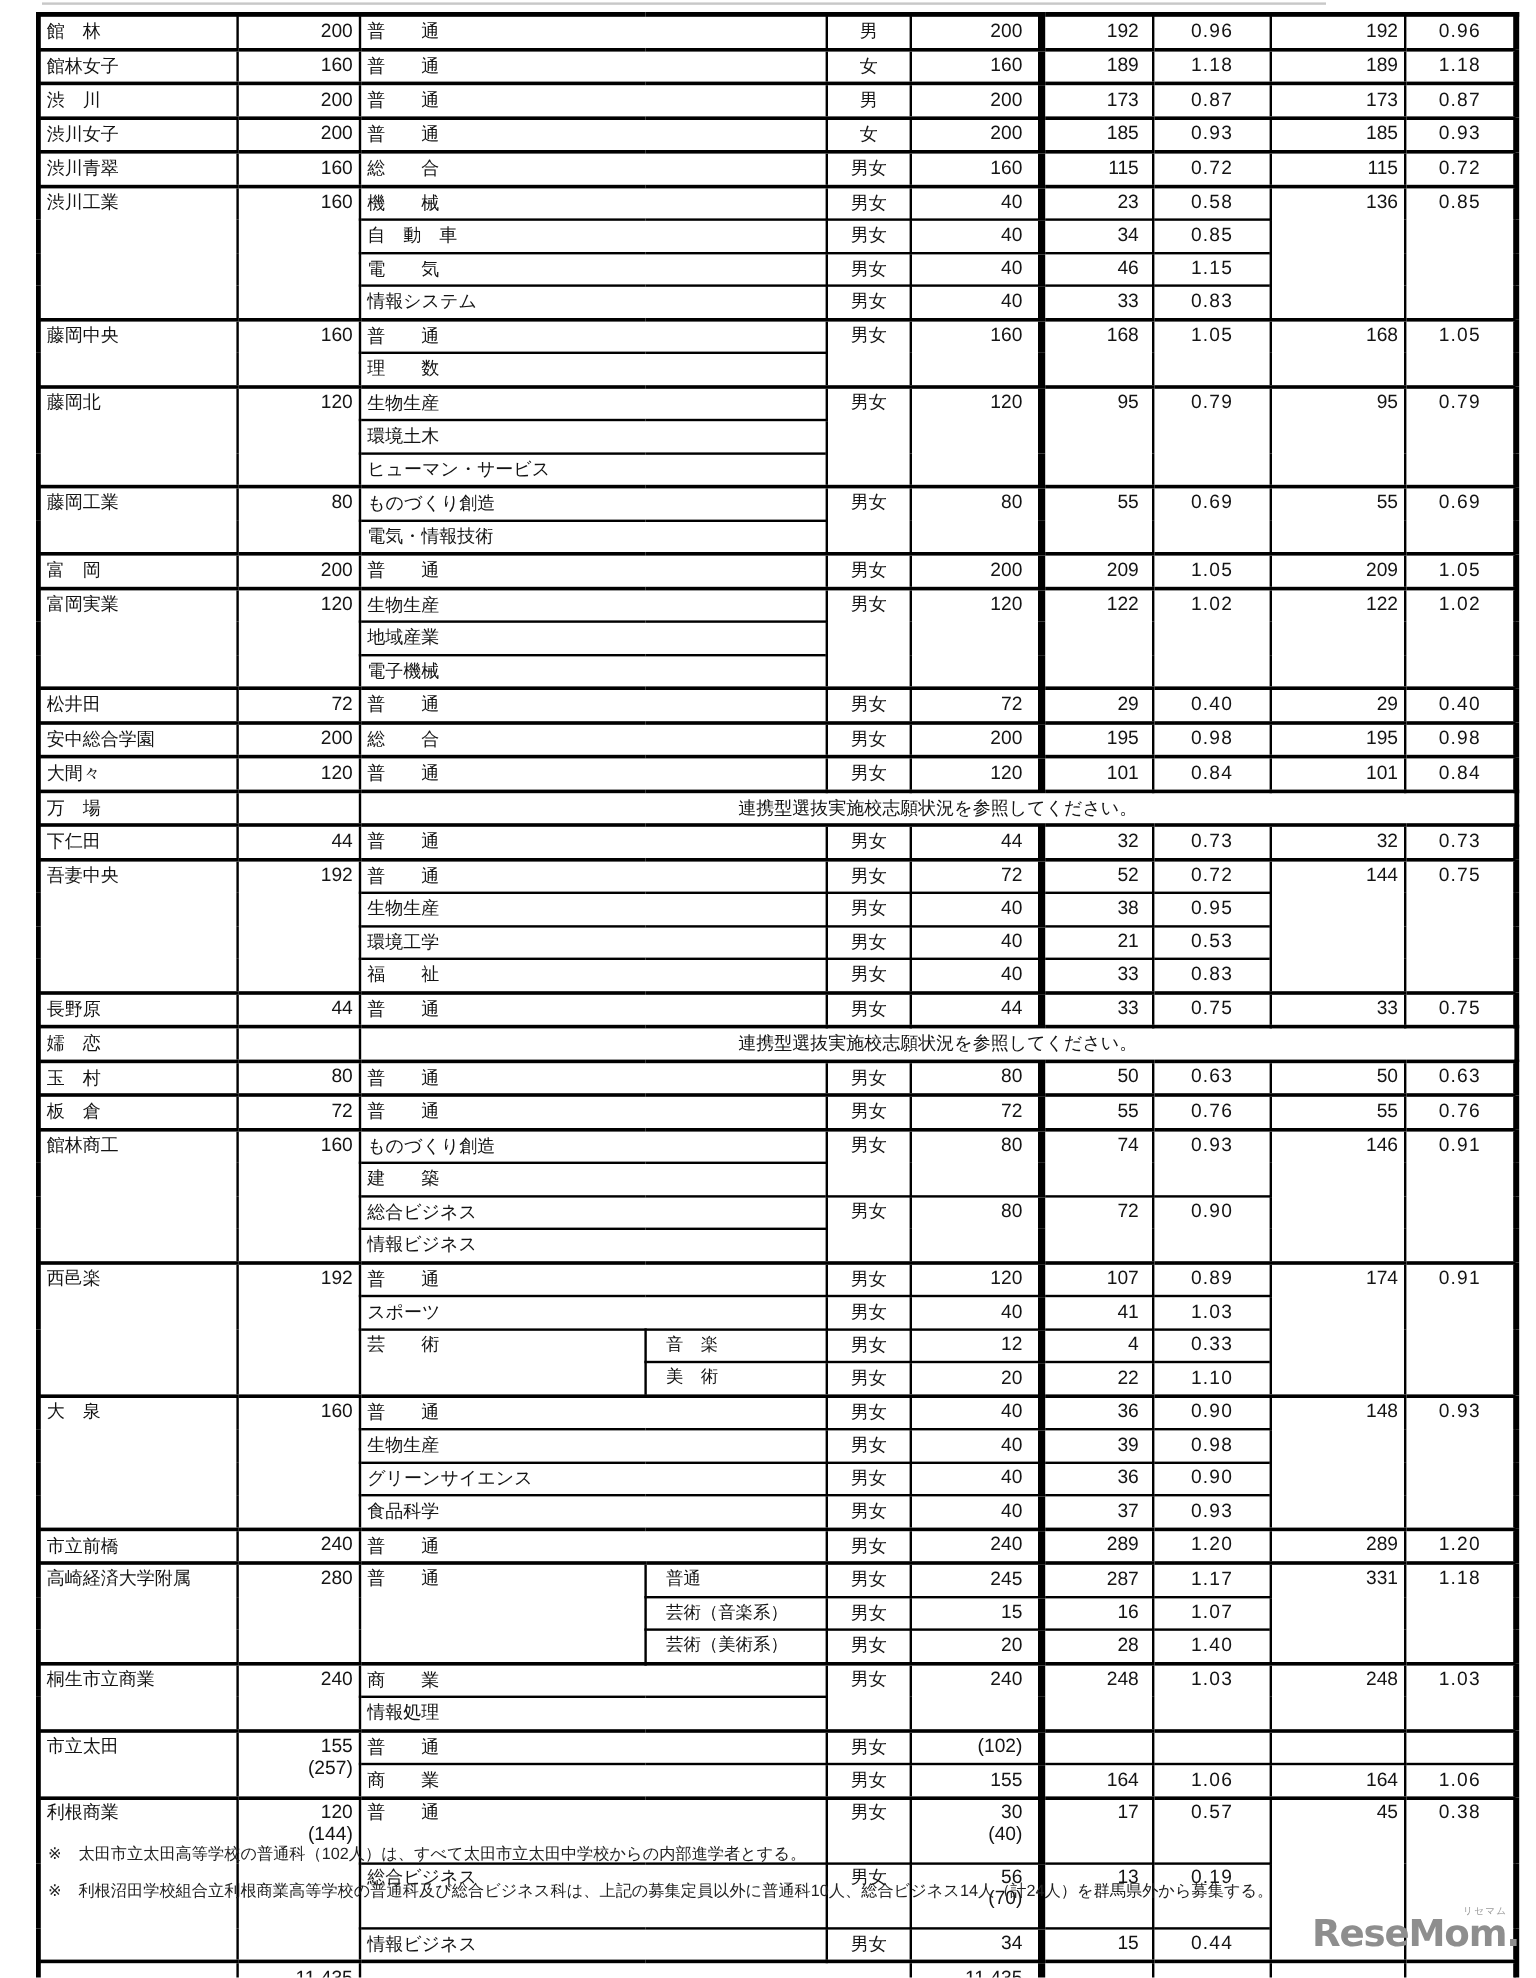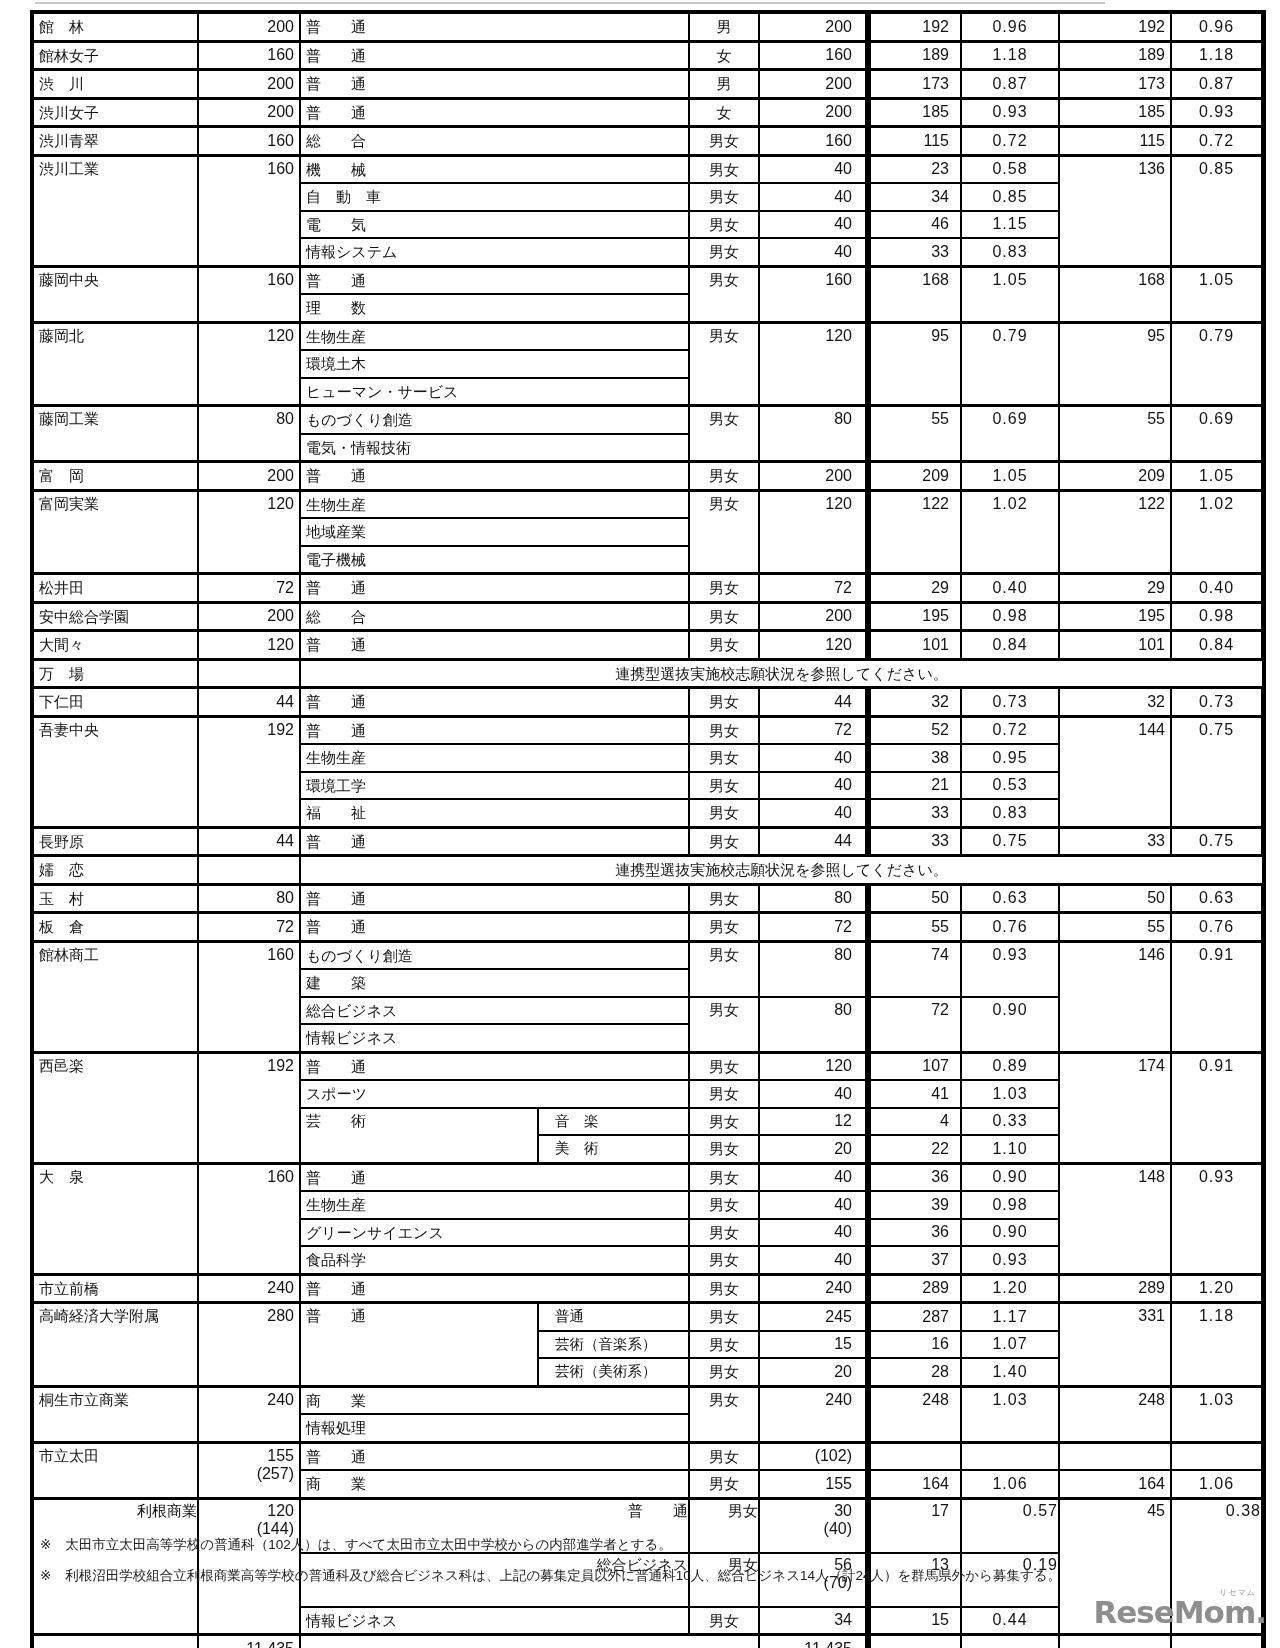--- a/index.html
+++ b/index.html
@@ -16,21 +16,21 @@
   }
   td{
     border:2px solid #000;
     height:25.5px;padding:0;
     font-size:15px;line-height:1.15;
     vertical-align:middle;
     overflow:hidden;white-space:nowrap;
     color:#141414;
   }
   tr.school-top td{border-top:3px solid #000;}
-  tr.tall td{height:50px;vertical-align:top;padding-top:2px;text-align:right;}
+  tr.tall td{height:50px;vertical-align:top;padding-top:2px;}
   tr.total-row td{height:44px;}
   .vtop{vertical-align:top;padding-top:3px;}
   .c-name{text-align:left;padding-left:5px;margin-left:12px;}
   .c-cap{text-align:right;padding-right:5px;font-size:16px;}
   .c-course{text-align:left;padding-left:5px;}
   .c-sub{text-align:left;padding-left:16px;font-size:14.5px;}
   .c-gender{text-align:center;}
   .c-cap2{text-align:right;padding-right:13px;font-size:16px;}
   .c-app{text-align:right;padding-right:11px;font-size:16px;border-left:6px solid #000;}
   .c-ratio{text-align:center;font-size:16px;letter-spacing:1px;}

